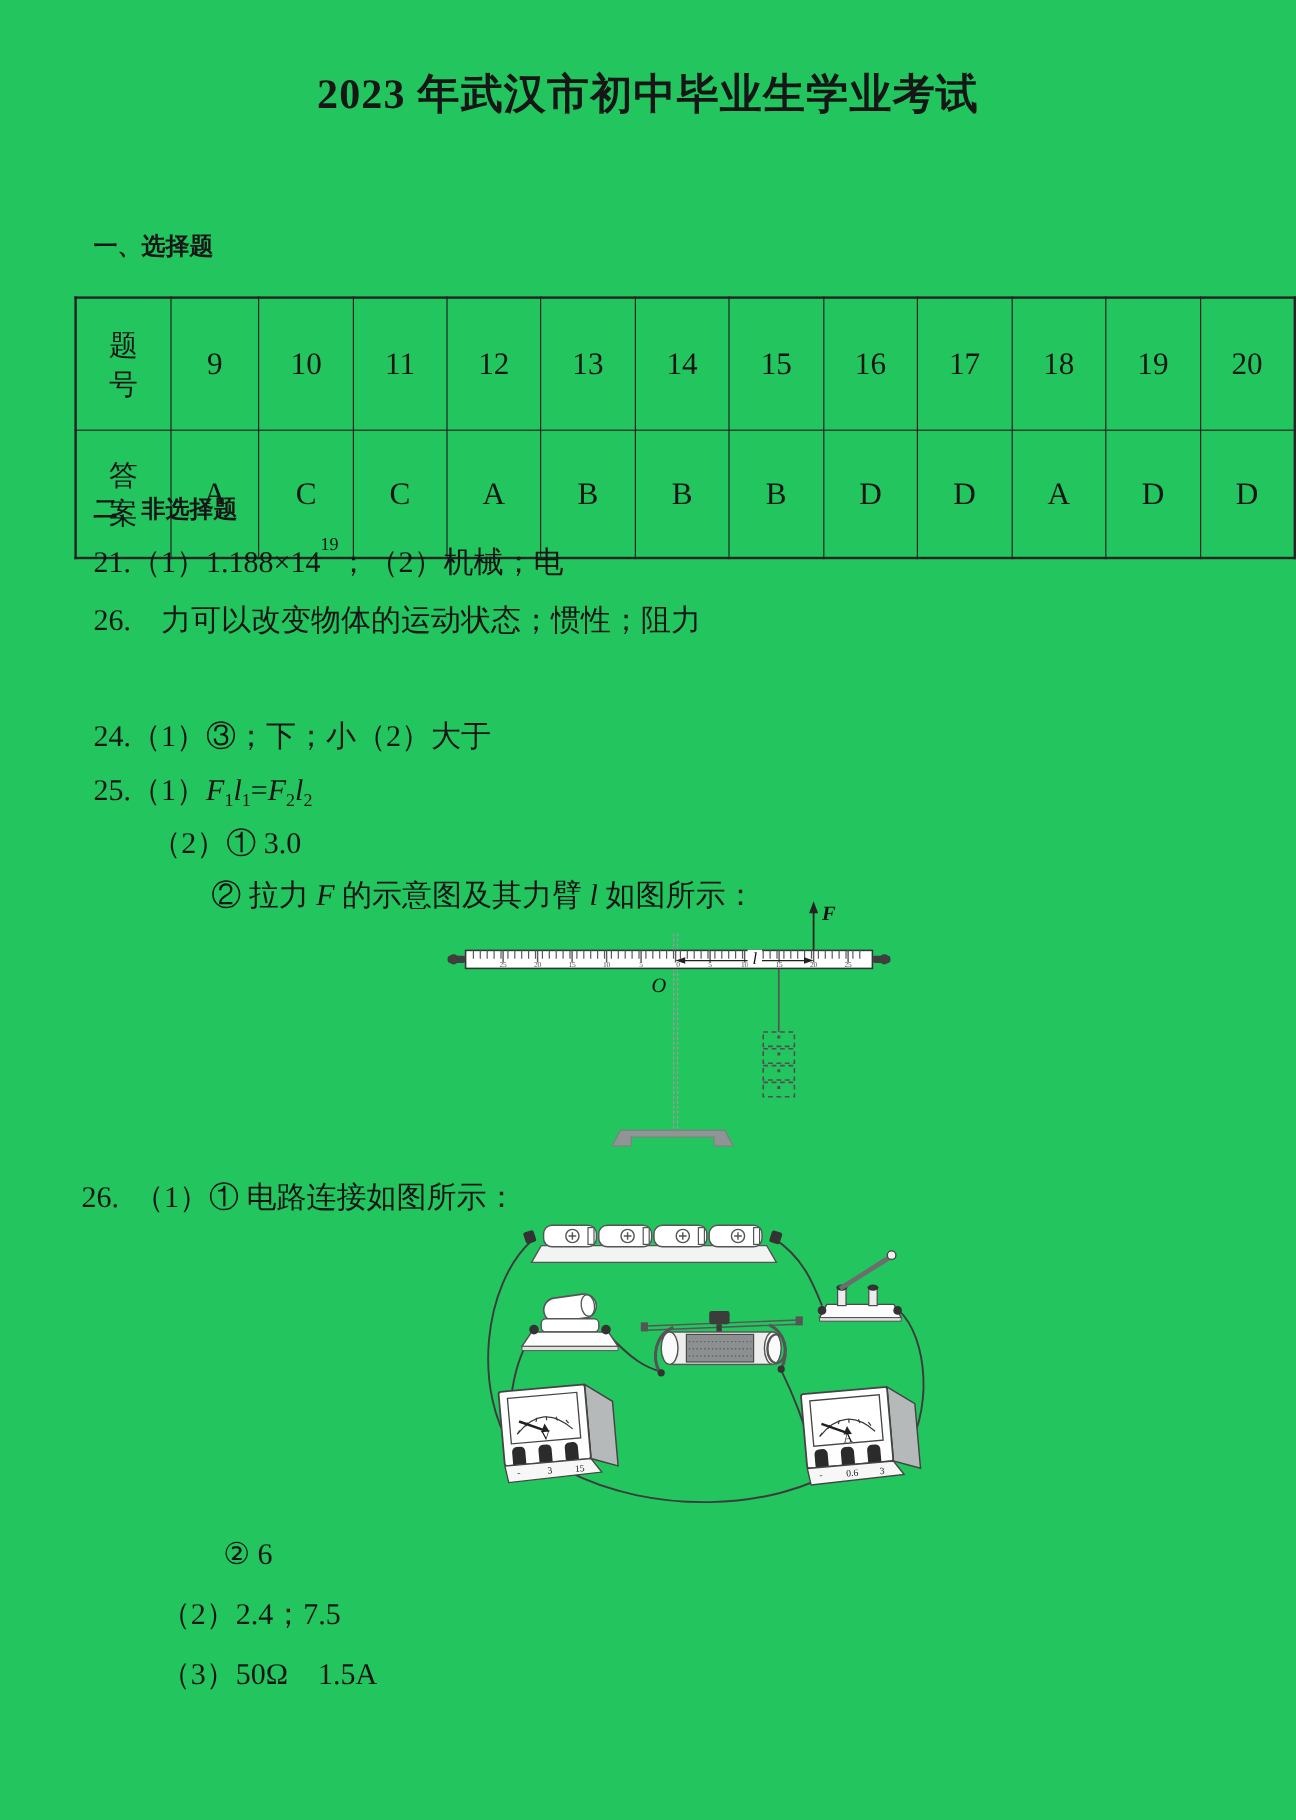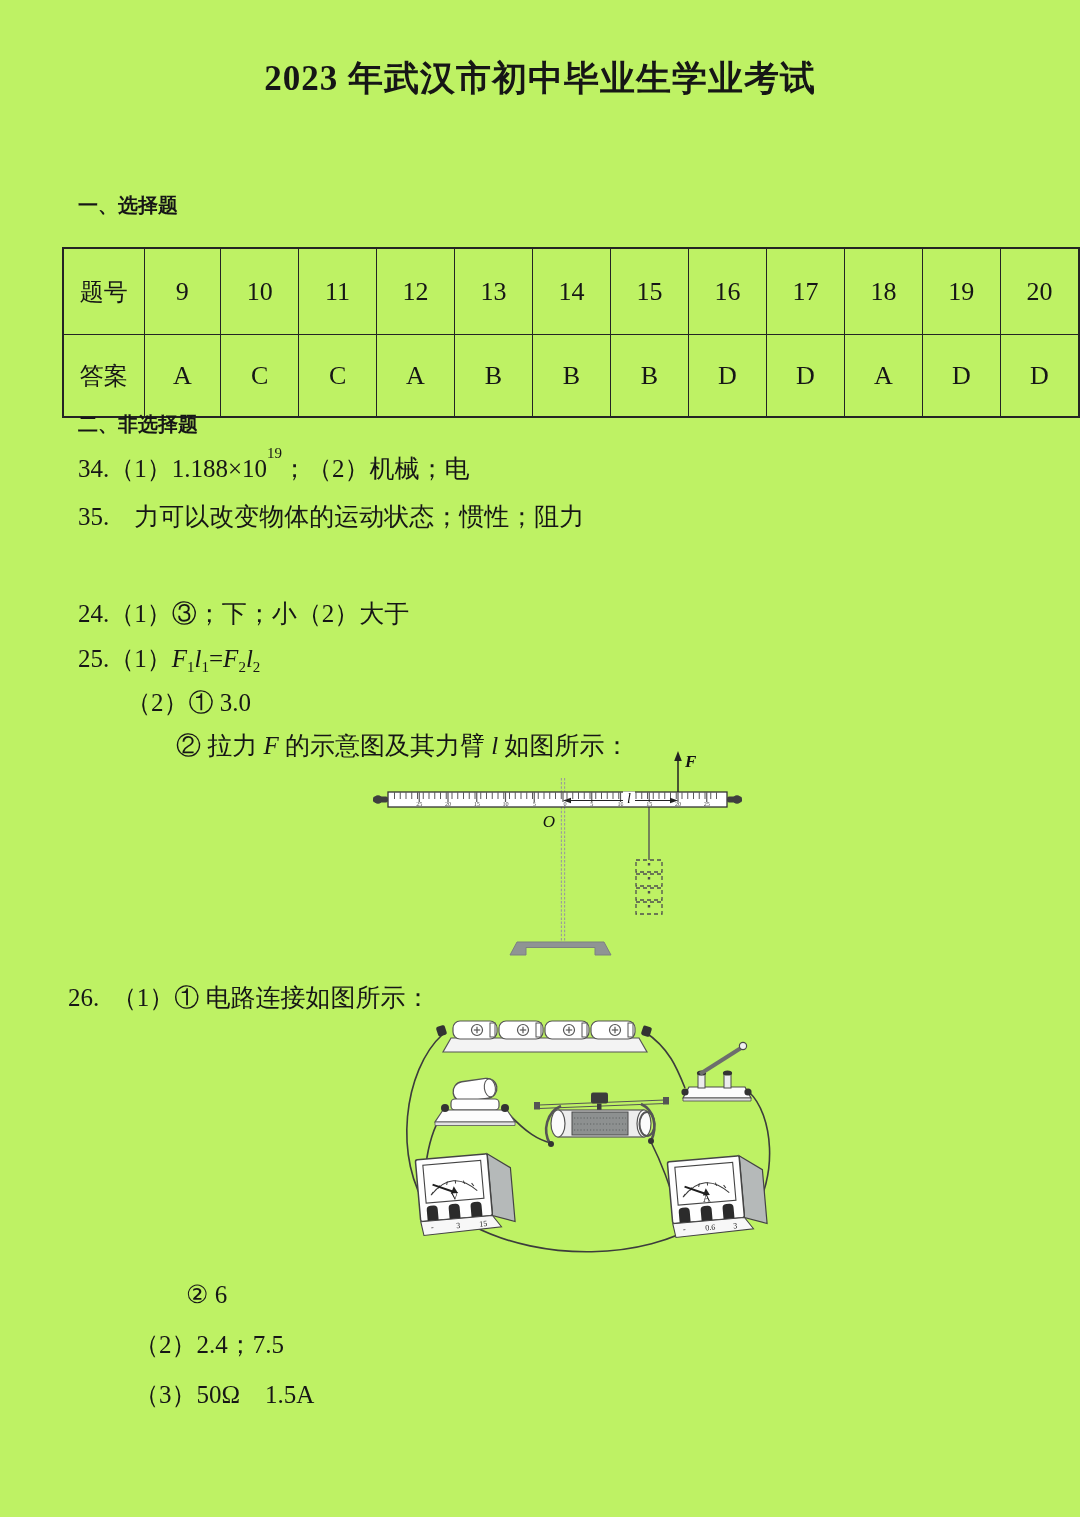--- a/index.html
+++ b/index.html
@@ -1,35 +1,35 @@
 <!DOCTYPE html>
 <html><head>
 <meta charset="utf-8">
 <style>
   html,body { margin:0; padding:0; background:#e8e8e8; }
   .page {
     position:relative; width:1080px; height:1517px; margin:0 auto;
-    background:#bef264; overflow:hidden; color:#161616;
+    background:#22c55e; overflow:hidden; color:#161616;
     font-family:"Liberation Serif","DejaVu Serif",serif;
   }
   .abs { position:absolute; white-space:pre; }
   .doc-title { left:0; width:1080px; text-align:center; font-size:35px; font-weight:bold; letter-spacing:1px; }
   .sec-heading { font-size:20px; font-weight:bold; font-family:"Liberation Sans","DejaVu Sans",sans-serif; }
   .line { font-size:25px; }
   .line i { font-style:italic; font-family:"Liberation Serif","DejaVu Serif",serif; }
   .line sub { font-size:15px; vertical-align:-5px; line-height:0; }
   .line sup.exp { font-size:15px; position:relative; top:-10px; line-height:0; }
   table.answers {
     position:absolute; left:62px; top:247px;
     border-collapse:collapse; table-layout:fixed;
     border:2.2px solid #242424;
   }
   table.answers td {
     border:1.6px solid #242424; text-align:center; vertical-align:middle;
-    font-size:26px; width:78.5px; padding:4px;
+    font-size:26px; width:78.5px; padding:16px;
   }
   table.answers td.rowlabel { font-size:24px; width:82px; }
   table.answers tr.r1 td { height:77px; }
   table.answers tr.r2 td { height:73px; }
   svg.fig { position:absolute; }
   svg text { font-family:"Liberation Serif","DejaVu Serif",serif; }
 </style>
 </head>
 <body>
 
@@ -69,23 +69,23 @@
       <td>D</td>
       <td>A</td>
       <td>D</td>
       <td>D</td>
     </tr>
   </tbody>
     </table>
 
   <div class="abs sec-heading" style="left:78px; top:411px;">二、非选择题</div>
 
-  <div class="abs line" style="left:78px; top:452px;"><span>34.（1）1.188×10</span><sup class="exp">19</sup><span>；（2）机械；电</span></div>
-
-  <div class="abs line" style="left:78px; top:500px;">35.　力可以改变物体的运动状态；惯性；阻力</div>
+  <div class="abs line" style="left:78px; top:452px;"><span>21.（1）1.188×14</span><sup class="exp">19</sup><span>；（2）机械；电</span></div>
+
+  <div class="abs line" style="left:78px; top:500px;">26.　力可以改变物体的运动状态；惯性；阻力</div>
 
 
   <div class="abs line" style="left:78px; top:597px;">24.（1）③；下；小（2）大于</div>
 
   <div class="abs line" style="left:78px; top:642px;"><span>25.（1）</span><i>F</i><sub>1</sub><i>l</i><sub>1</sub><span>=</span><i>F</i><sub>2</sub><i>l</i><sub>2</sub></div>
 
   <div class="abs line" style="left:126px; top:686px;">（2）① 3.0</div>
 
   <div class="abs line" style="left:176px; top:729px;"><span>② 拉力 </span><i>F</i><span> 的示意图及其力臂 </span><i>l</i><span> 如图所示：</span></div>
 

